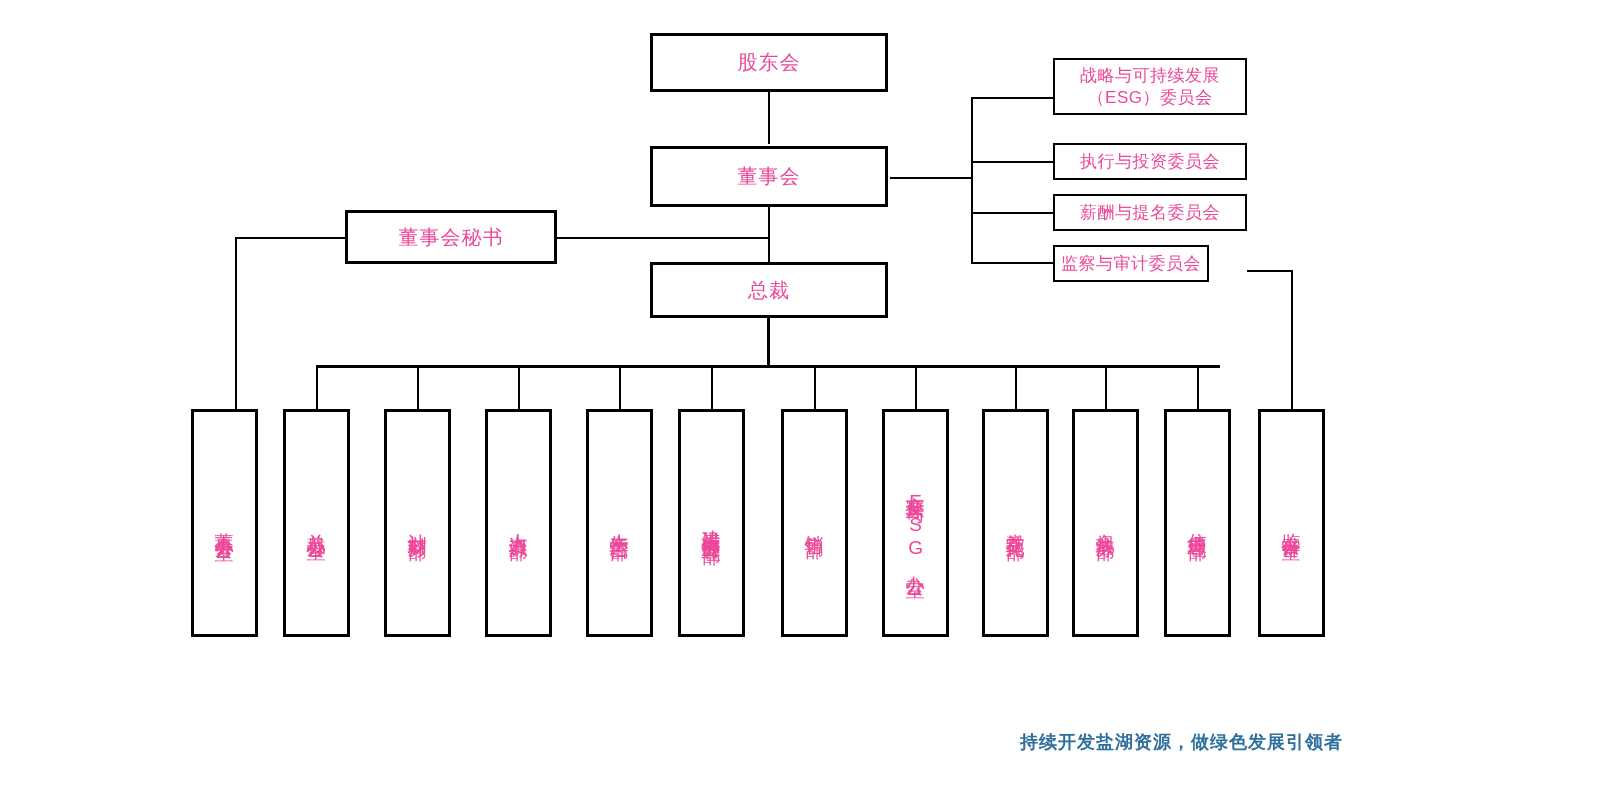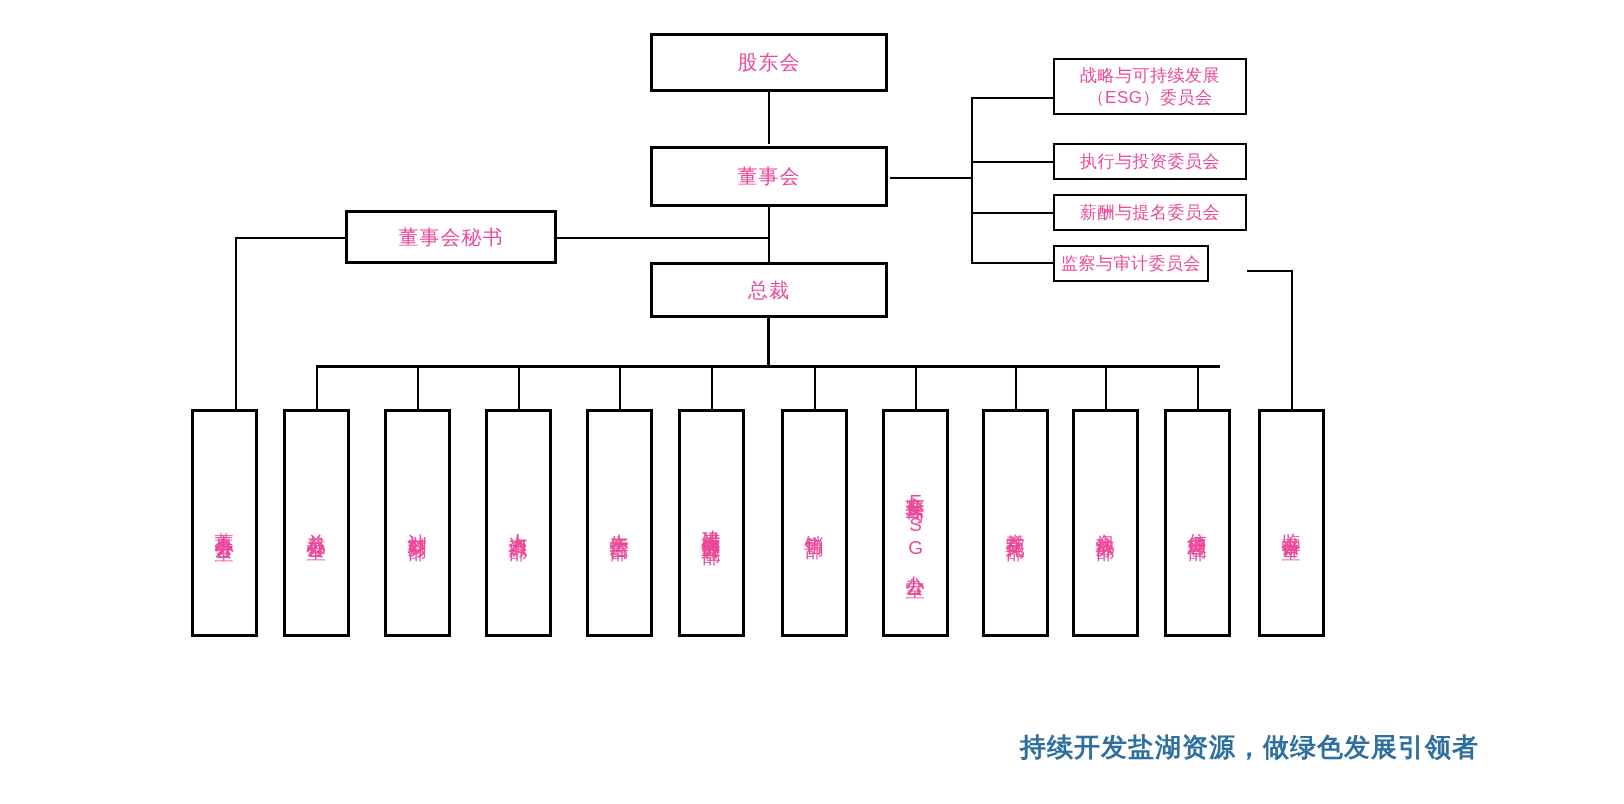--- a/index.html
+++ b/index.html
@@ -69,21 +69,21 @@
   }
   .line.v { width: 2px; }
   .line.thick-h { height: 3px; }
   .line.thick-v { width: 3px; }
   .line.thin-h { height: 1.6px; }
   .line.thin-v { width: 1.6px; }
 
   
   #slogan {
     position: absolute;
-    font-size: 26px;
+    font-size: 18px;
     font-weight: bold;
     letter-spacing: 1px;
     white-space: nowrap;
   }
 </style>
 </head>
 <body>
 
 <div id="canvas">
 

